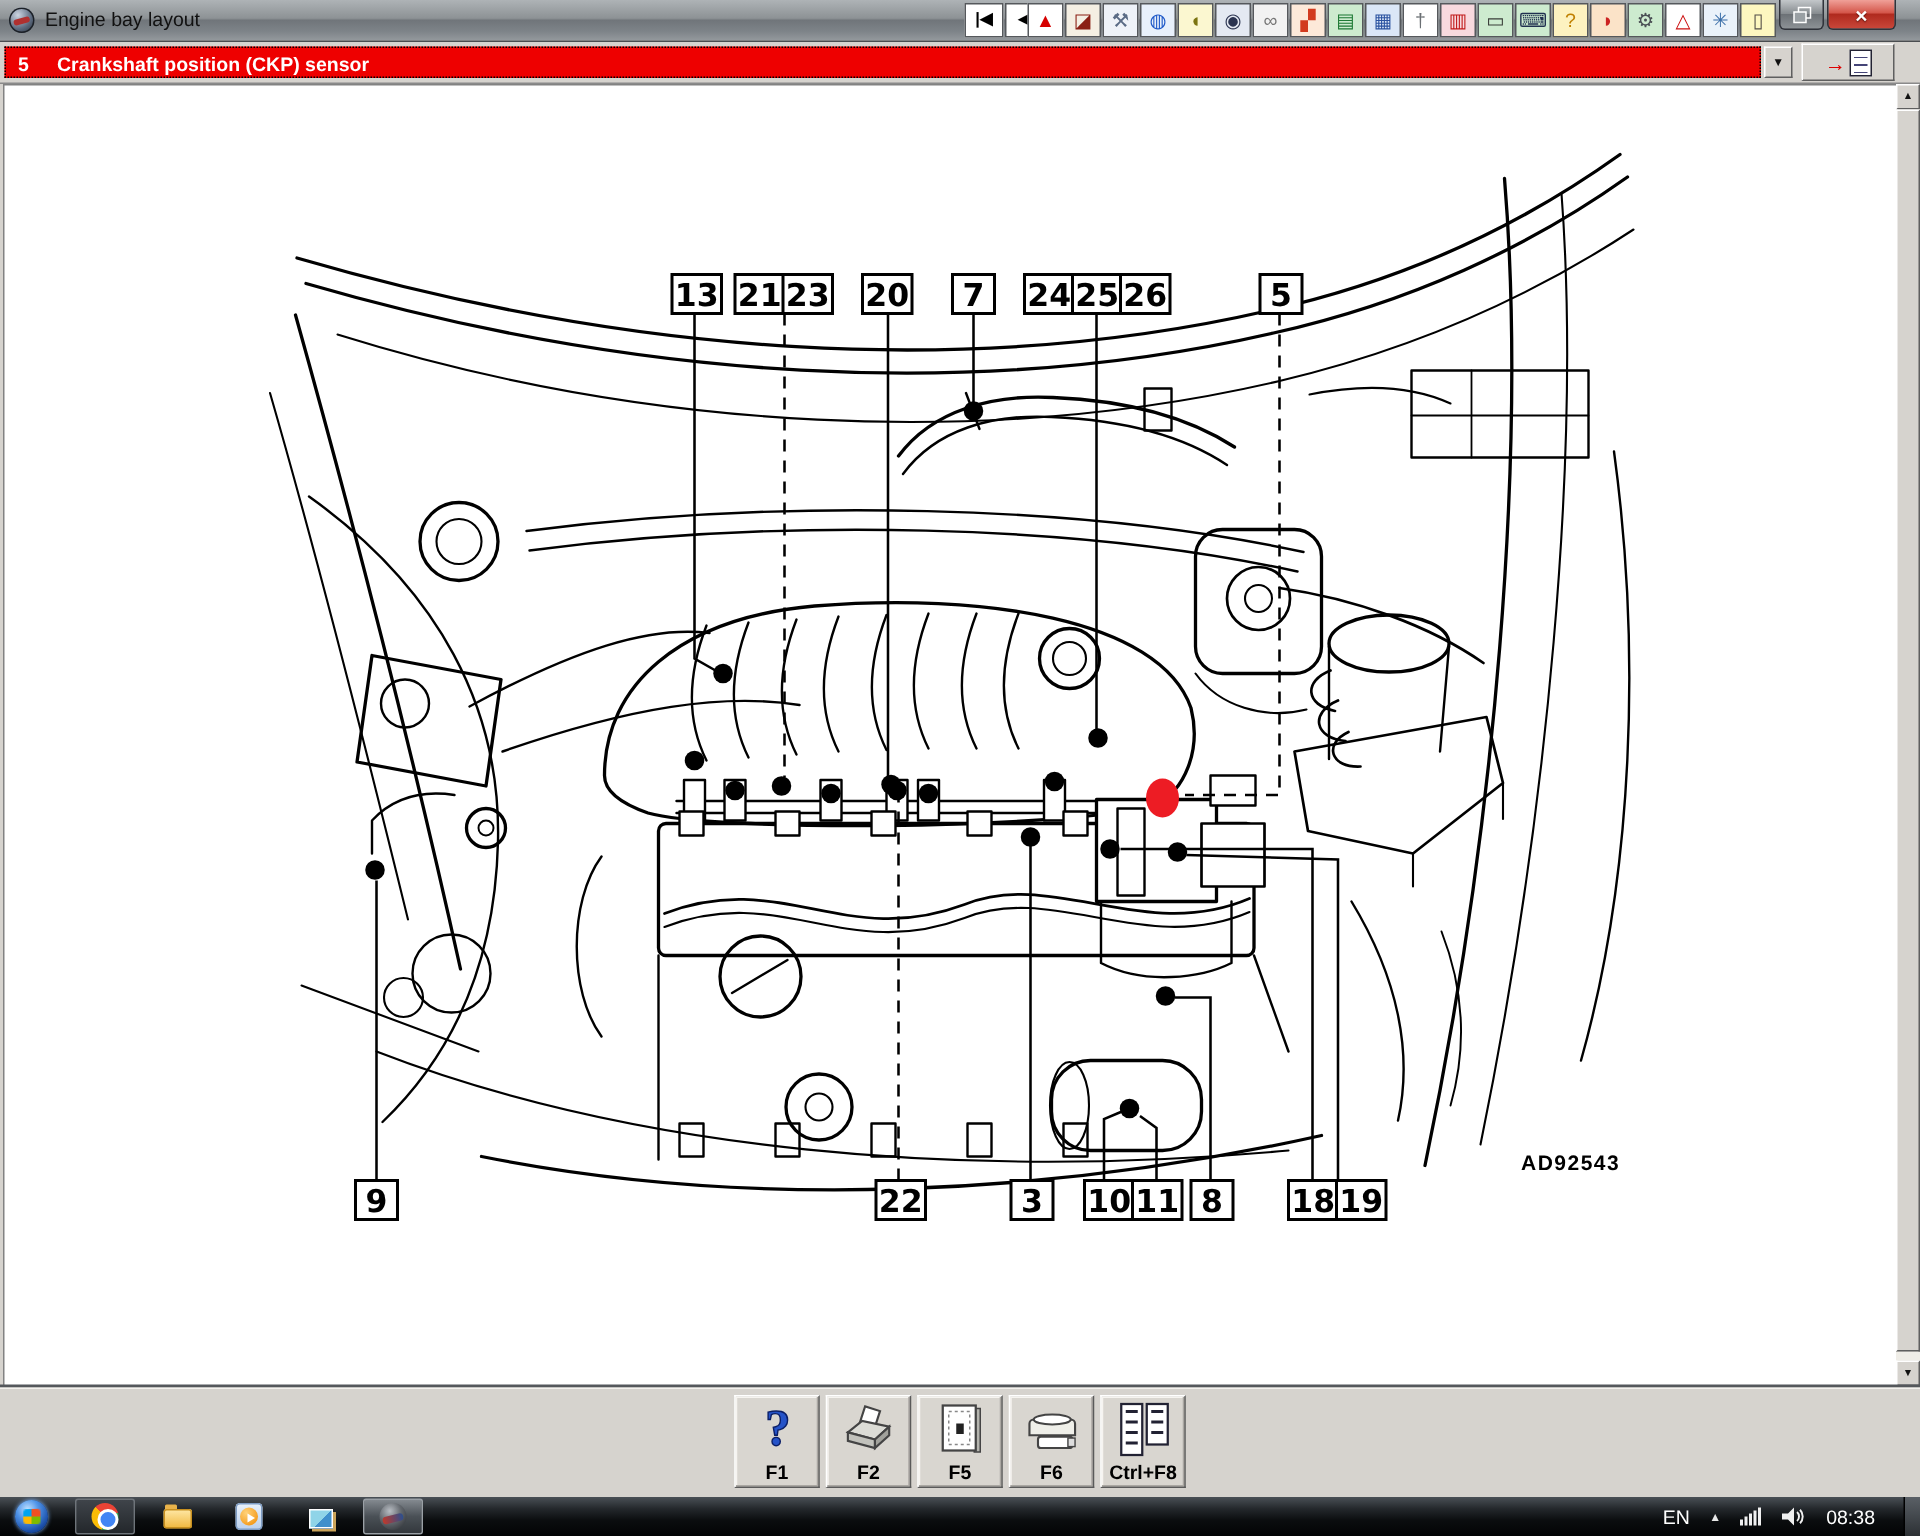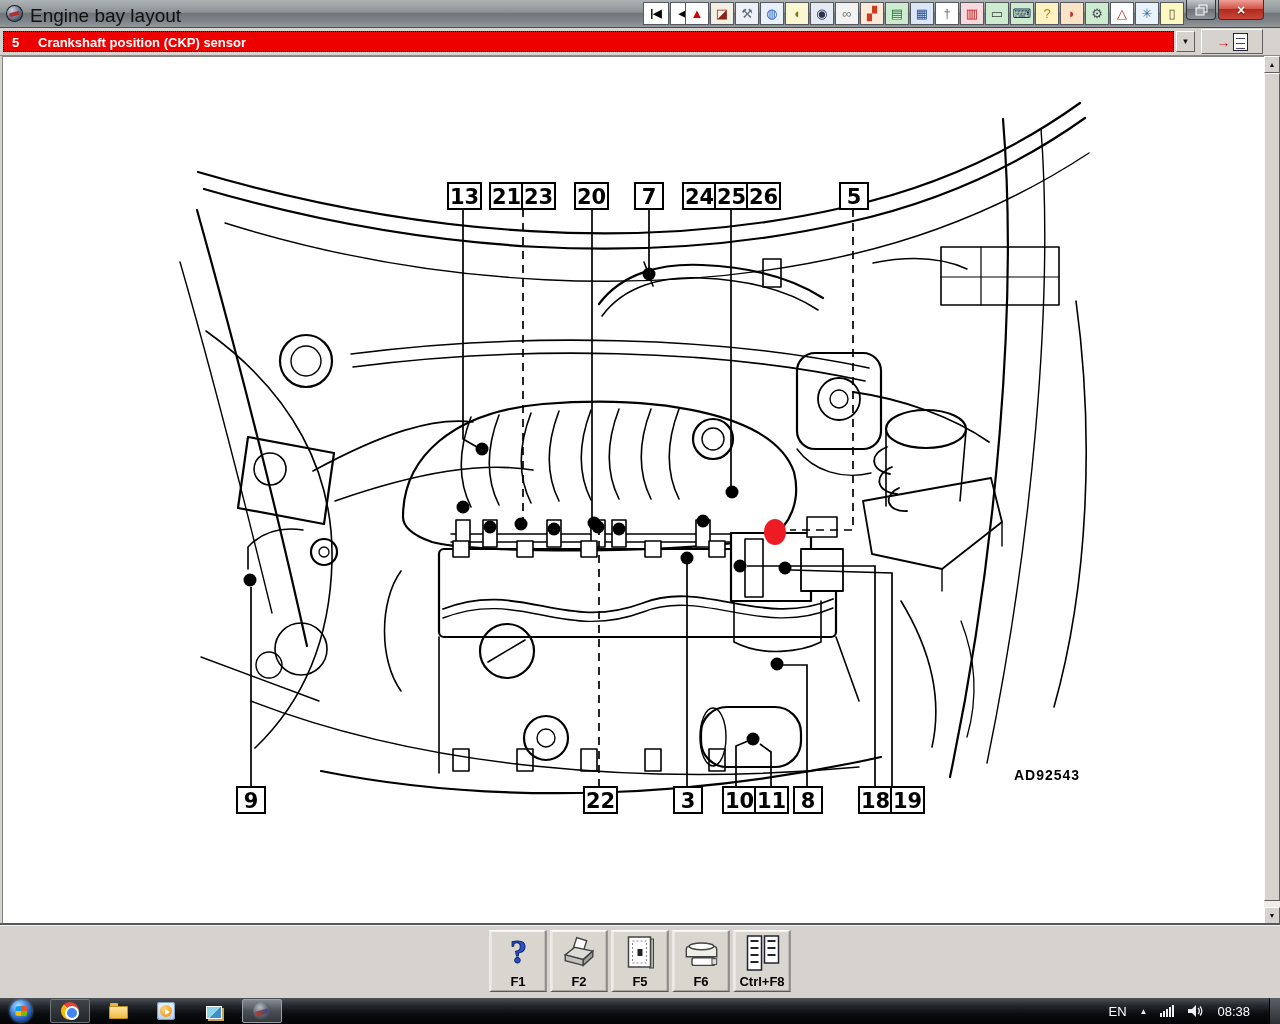--- a/index.html
+++ b/index.html
@@ -8,21 +8,21 @@
 
   
   .titlebar{position:absolute;left:0;top:0;width:1280px;height:28px;
     background:linear-gradient(180deg,#aeb3b6 0%,#8d9295 45%,#70757a 50%,#7e8489 78%,#94999d 100%);
     border-bottom:1px solid #4a4d50;}
   .appicon{position:absolute;left:6px;top:5px;width:17px;height:17px;border-radius:50%;
     background:radial-gradient(circle at 35% 30%,#cdd5e2 0%,#5d6b80 55%,#20262e 100%);
     box-shadow:inset 0 0 0 1px #1c2026;}
   .appicon:after{content:"";position:absolute;left:3px;top:7px;width:11px;height:4px;
     background:#b03030;border-radius:2px;transform:rotate(-15deg);}
-  .title-text{position:absolute;left:30px;top:5px;font-size:19px;color:#111;}
+  .title-text{position:absolute;left:30px;top:5px;font-size:13px;color:#111;}
   .tb-group{position:absolute;top:2px;display:flex;gap:1px;}
   .tb-nav{right:584px;}
   .tb-icons{right:96px;}
   .tbtn{width:24px;height:23px;border:1px solid #55585c;background:#fff;font-size:13px;
     line-height:21px;text-align:center;padding:0;cursor:default;overflow:hidden;}
   .tb-nav .tbtn{width:26px;font-size:11px;font-weight:bold;}
   .winctl{position:absolute;top:0;right:16px;display:flex;gap:2px;}
   .wc{height:20px;border:1px solid #30333a;border-top:none;border-radius:0 0 4px 4px;
     display:flex;align-items:center;justify-content:center;}
   .wc-restore{width:30px;background:linear-gradient(180deg,#c3c7ca,#84898d 50%,#6c7176 50%,#8d9296);}

